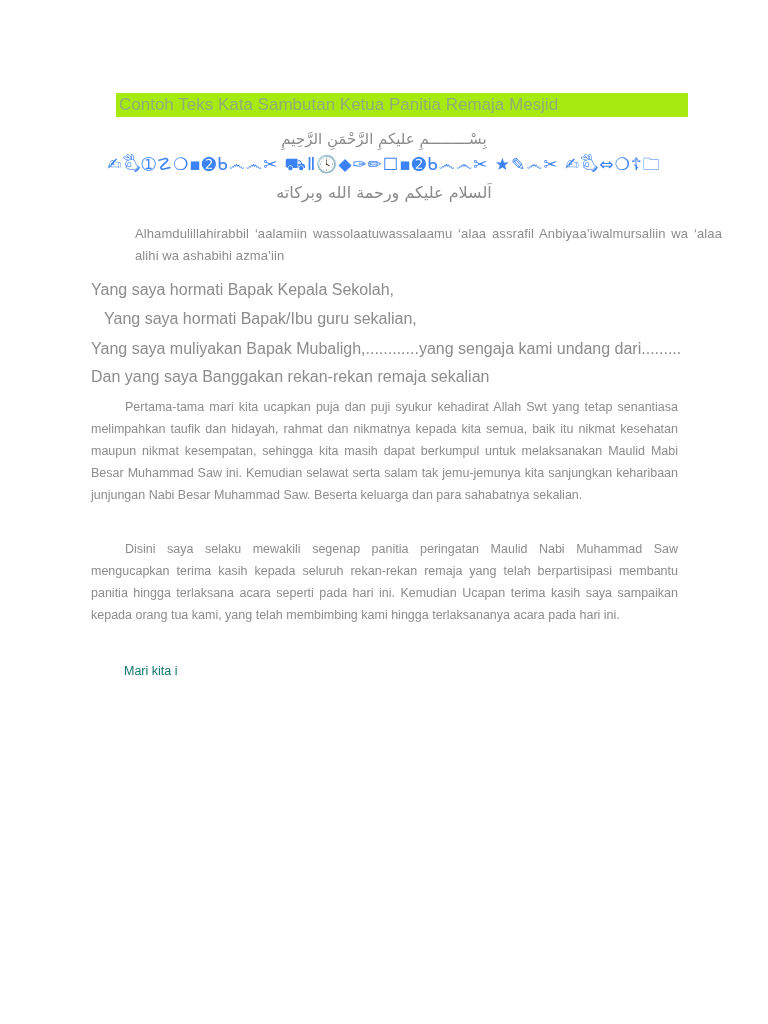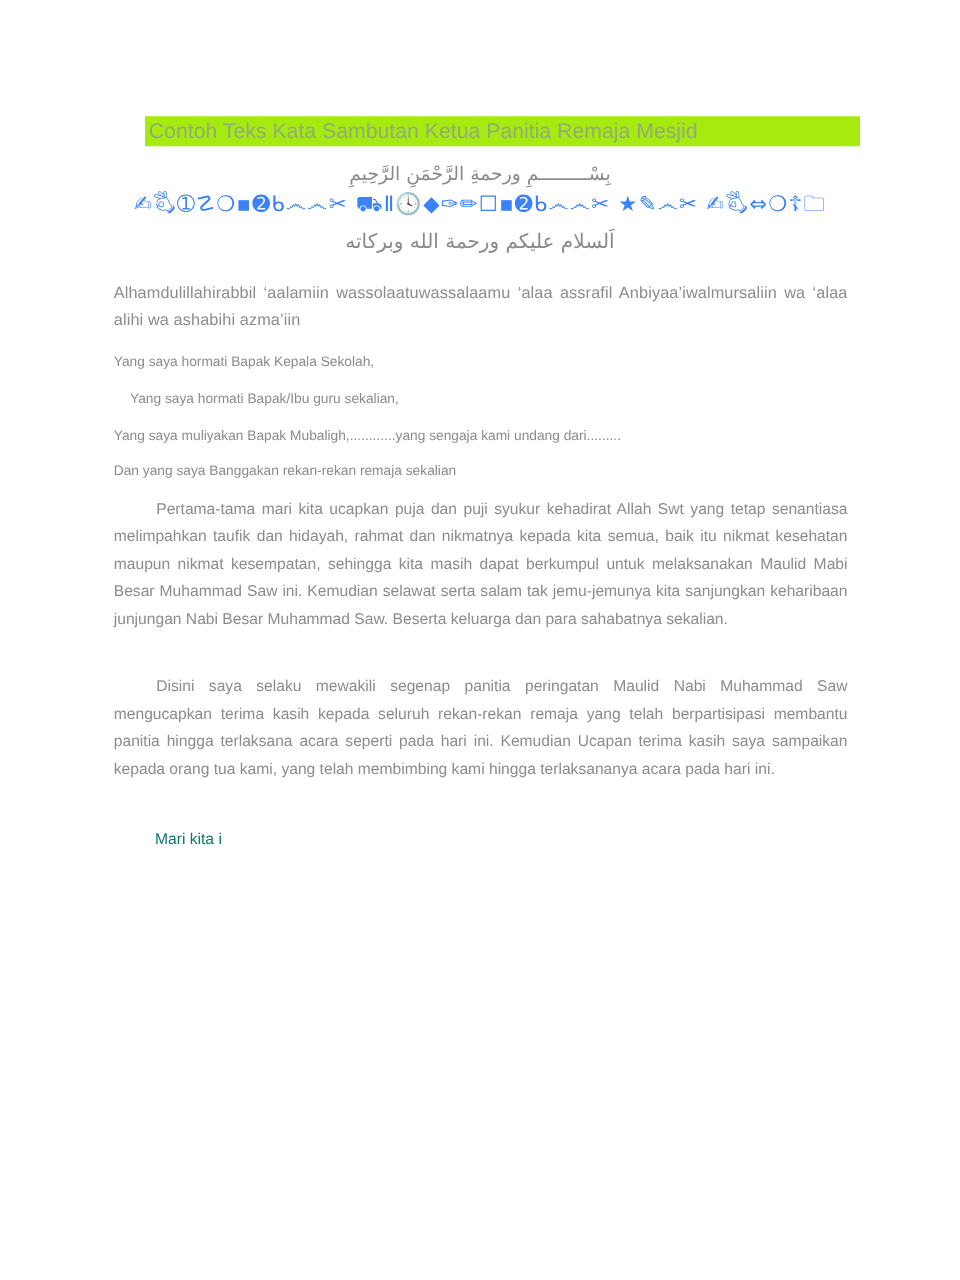--- a/index.html
+++ b/index.html
@@ -84,23 +84,24 @@
     }
     .justify {
       text-align: justify;
       text-align-last: left;
     }
     .alhamdu {
       top: 223px;
       font-family: "Liberation Sans Narrow", "Liberation Sans", sans-serif;
       font-size: 13px;
       letter-spacing: 0.1px;
+      margin-left: 44px;
     }
     .greet {
-      font-size: 11px;
+      font-size: 16px;
       white-space: nowrap;
     }
     .indent {
       text-indent: 34px;
     }
     .mari {
       position: absolute;
       left: 124px;
       top: 661px;
       font-size: 12.5px;
@@ -108,21 +109,21 @@
       color: #0f766e;
     }
   </style>
 </head>
 <body>
 
 <div class="page">
 
   <div class="title-banner">Contoh Teks Kata Sambutan Ketua Panitia Remaja Mesjid</div>
 
-  <div class="basmala">بِسْـــــــــمِ ورحمةِ الرَّحْمَنِ الرَّحِيمِ</div>
+  <div class="basmala">بِسْـــــــــمِ عليكمِ الرَّحْمَنِ الرَّحِيمِ</div>
 
   <div class="dingbats">✍🖏➀☡❍▪➋ᑲ෴෴✂ ⛟Ⅱ🕓◆✑✏☐▪➋ᑲ෴෴✂ ★✎෴✂ ✍🖏⇔❍☦🗀</div>
 
   <div class="salam">اَلسلام عليكم ورحمة الله وبركاته</div>
 
   <div class="block justify alhamdu">Alhamdulillahirabbil ‘aalamiin wassolaatuwassalaamu ‘alaa assrafil Anbiyaa’iwalmursaliin wa ‘alaa alihi wa ashabihi azma’iin</div>
 
   <div class="block greet" style="top:279px;">Yang saya hormati Bapak  Kepala Sekolah,</div>
   <div class="block greet" style="top:308px;margin-left:13px;">Yang saya hormati Bapak/Ibu guru sekalian,</div>
   <div class="block greet" style="top:338px;">Yang saya muliyakan Bapak Mubaligh,............yang sengaja kami undang dari.........</div>

